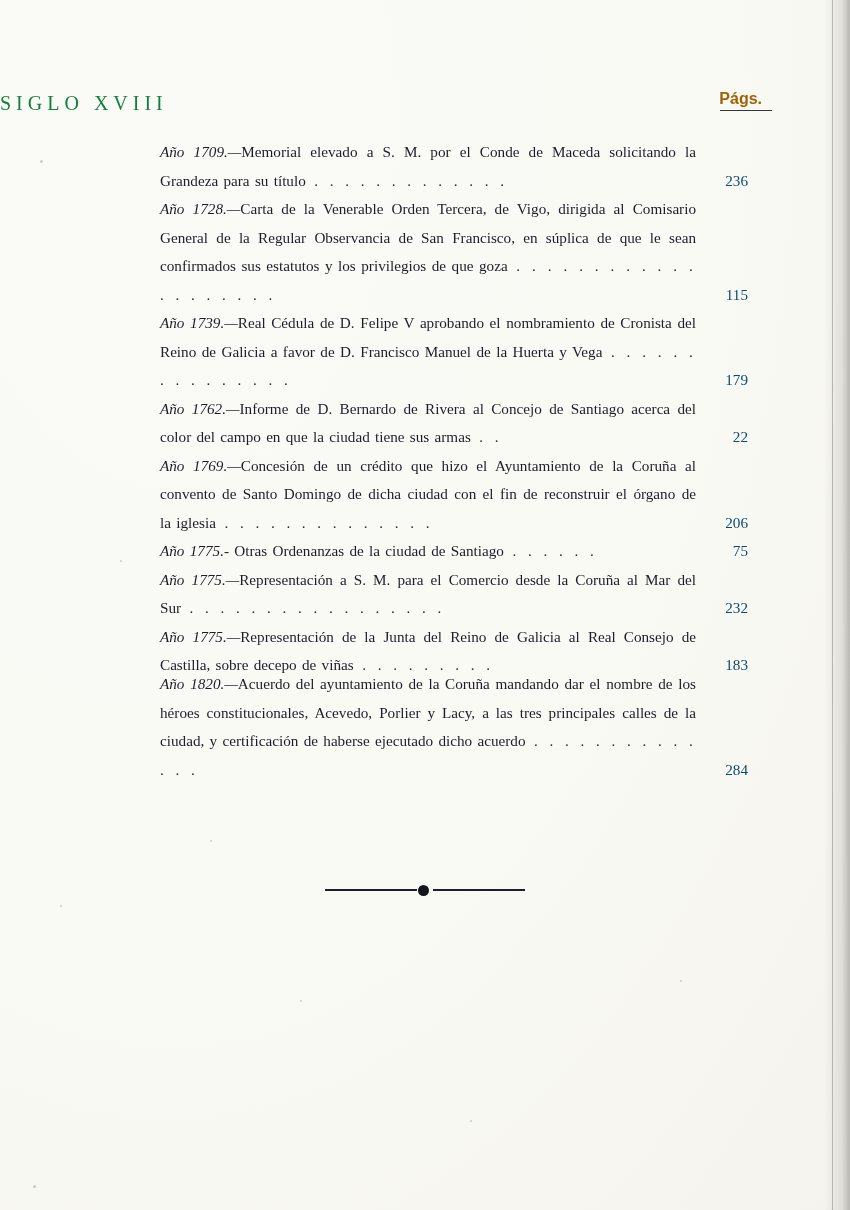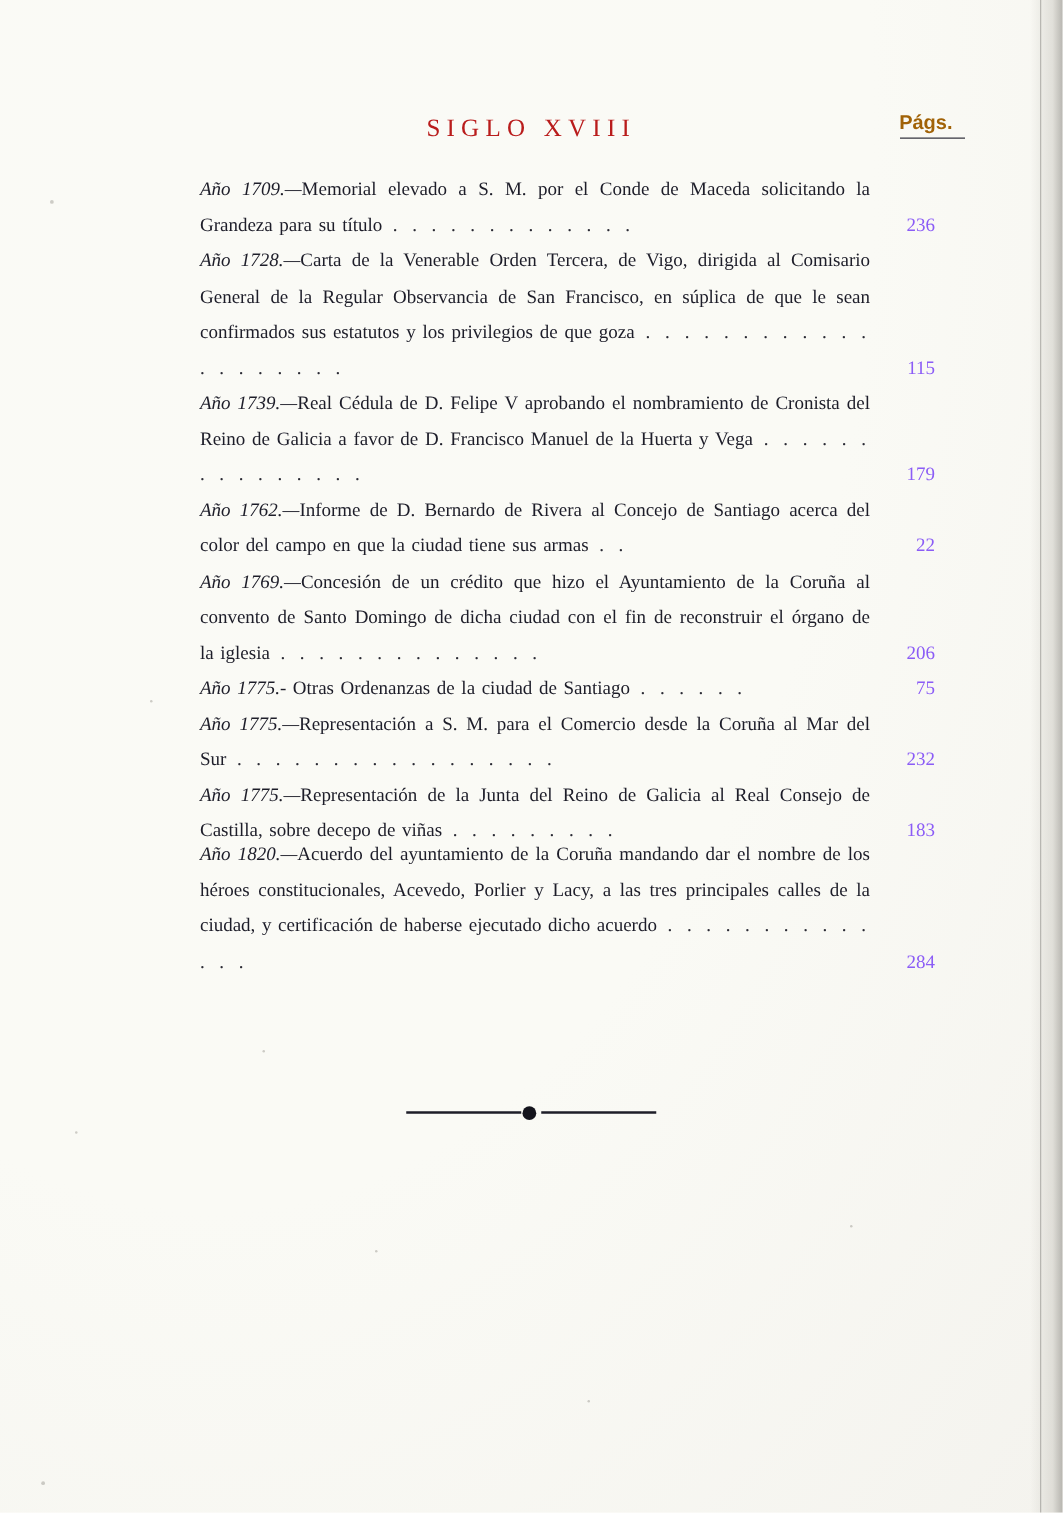--- a/index.html
+++ b/index.html
@@ -46,24 +46,23 @@
 
   .content {
     position: absolute;
     left: 0;
     top: 0;
     width: 850px;
     height: 1210px;
   }
 
   .section-title {
-    text-align: center;
     letter-spacing: 5px;
     font-size: 20px;
-    color: #b91c1c;
+    color: #15803d;
   }
   #siglo-xviii-title { position: absolute; left: 0; right: 0; top: 92px; }
   #siglo-xix-title   { position: absolute; left: 0; right: 0; top: 630px; }
 
   .pags-label {
     position: absolute;
     right: 88px;
     top: 90px;
     font-family: "Liberation Sans", sans-serif;
     font-weight: bold;
@@ -105,21 +104,21 @@
   }
   .leader {
     letter-spacing: 3.2px;
     color: #2a2a34;
   }
   .page-num {
     position: absolute;
     right: 0;
     font-size: 15.2px;
     line-height: 28.5px;
-    color: #8b5cf6;
+    color: #0c4a6e;
     text-align: right;
     width: 44px;
   }
 
   .ornament {
     position: absolute;
     left: 0;
     right: 0;
     top: 880px;
     height: 20px;

